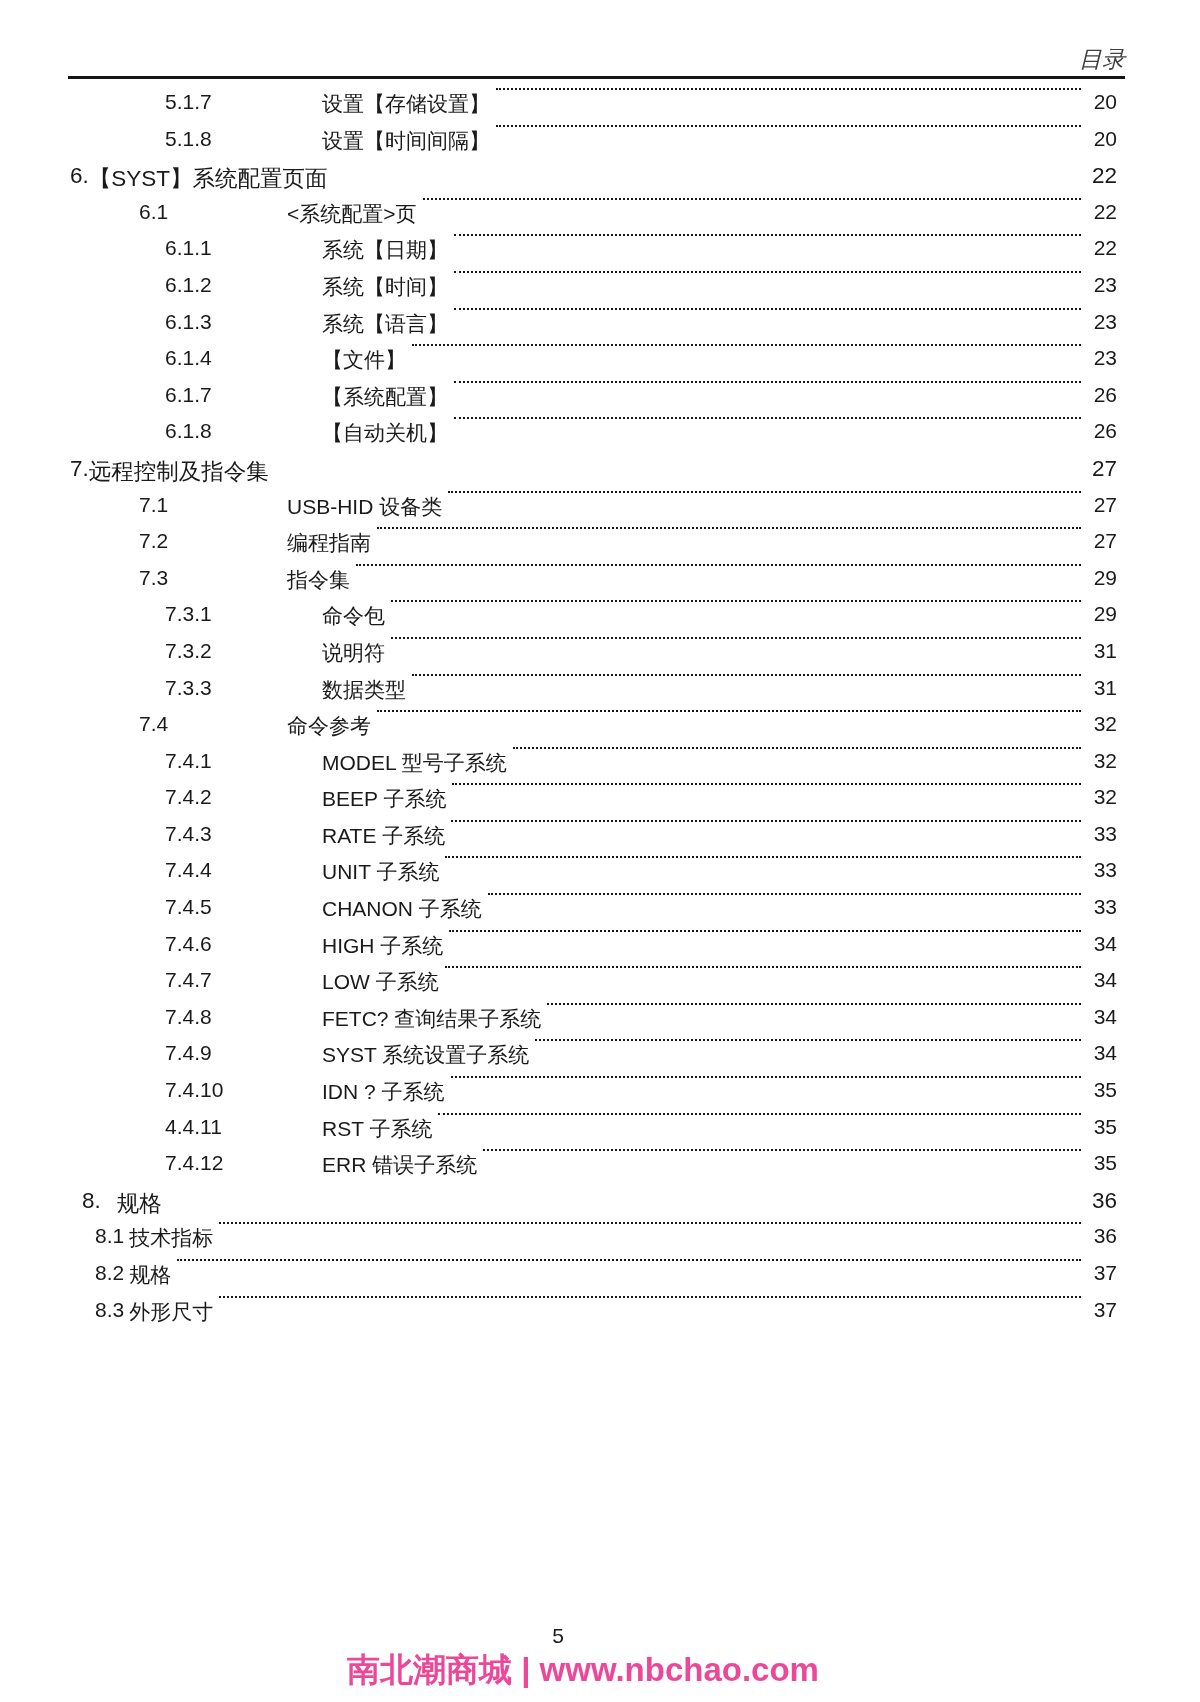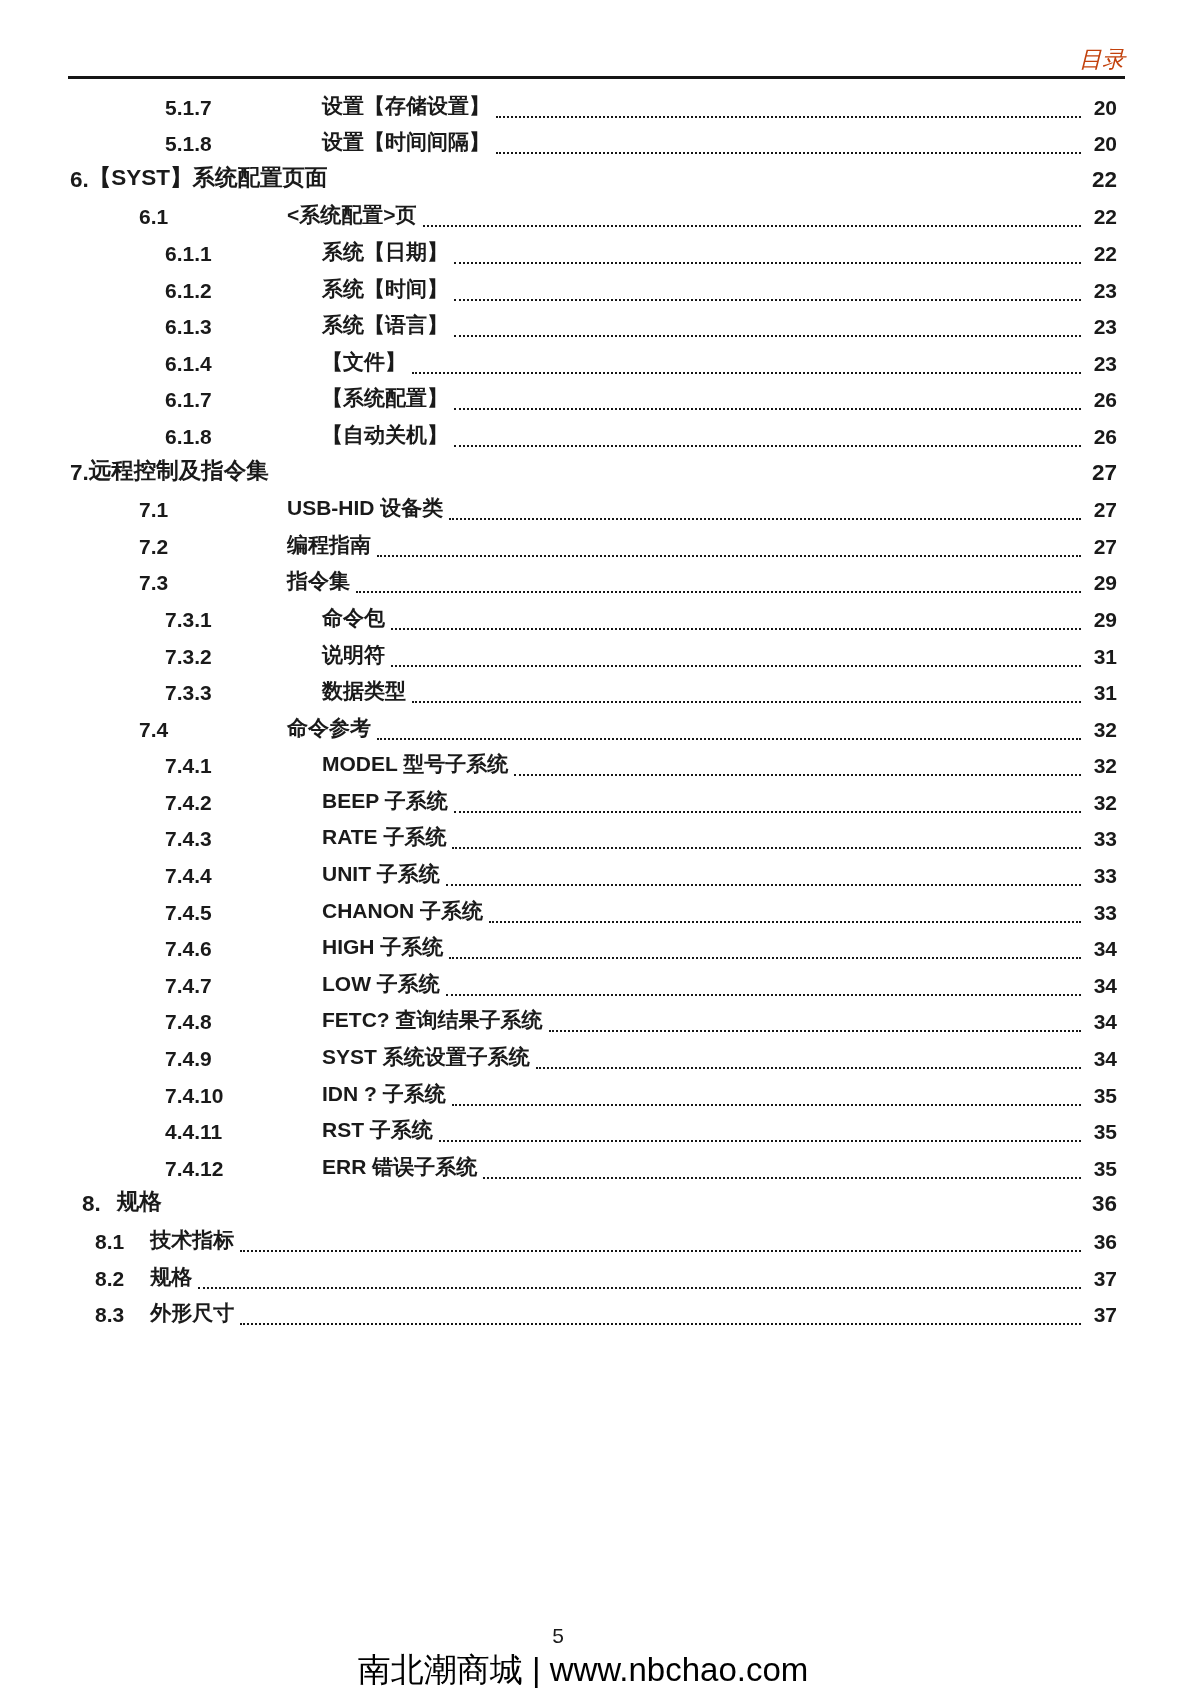--- a/index.html
+++ b/index.html
@@ -13,42 +13,41 @@
   }
   .page{position:absolute;inset:0;background:#fff;}
 
   
   .header-title{
     position:absolute;
     top:44px;right:75px;
     font-family:"DejaVu Serif", serif;
     font-style:italic;
     font-size:23px;
-    color:#c2410c;
+    color:#404040;
   }
   .header-rule{
     position:absolute;
     top:76px;left:68px;width:1057px;height:3px;
     background:#151515;
   }
 
   
   .toc{
     position:absolute;
     top:83px;left:70px;width:1055px;
   }
   .row{
     display:flex;
-    align-items:flex-end;
+    align-items:flex-start;
     height:36.6px;
     padding-top:7px;
     box-sizing:border-box;
     font-size:21px;
     white-space:nowrap;
-    font-weight:bold;
   }
   .row .num{flex:0 0 auto;}
   .row .title{flex:0 0 auto;}
   .row .pg{flex:0 0 auto;text-align:right;min-width:30px;padding-right:8px;}
   .dots{
     flex:1 1 auto;
     min-width:0;
     border-bottom:2.5px dotted #161616;
     transform:translateY(-2px);
     margin:0 6px 0 6px;
@@ -60,37 +59,37 @@
   .l1 .num{margin-left:0;}
   .l1.gap .num{margin-left:12px;margin-right:16px;}
 
   
   .l2 .num{margin-left:69px;width:148px;}
 
   
   .l3 .num{margin-left:95px;width:157px;}
 
   
-  .l2i .num{margin-left:25px;margin-right:26px;}
+  .l2i .num{margin-left:25px;margin-right:5px;}
 
   
   .footer-page{
     position:absolute;
     top:1624px;left:0;width:1116px;
     text-align:center;
     font-size:21px;
     color:#1a1a1a;
   }
   .footer-brand{
     position:absolute;
     top:1648px;left:0;width:1166px;
     text-align:center;
     font-size:33px;
-    font-weight:normal;
-    color:#000000;
+    font-weight:bold;
+    color:#ec4899;
   }
 </style>
 </head>
 <body>
 
 <div class="page">
 
   <div class="header-title">目录</div>
 
   <div class="header-rule"></div>

